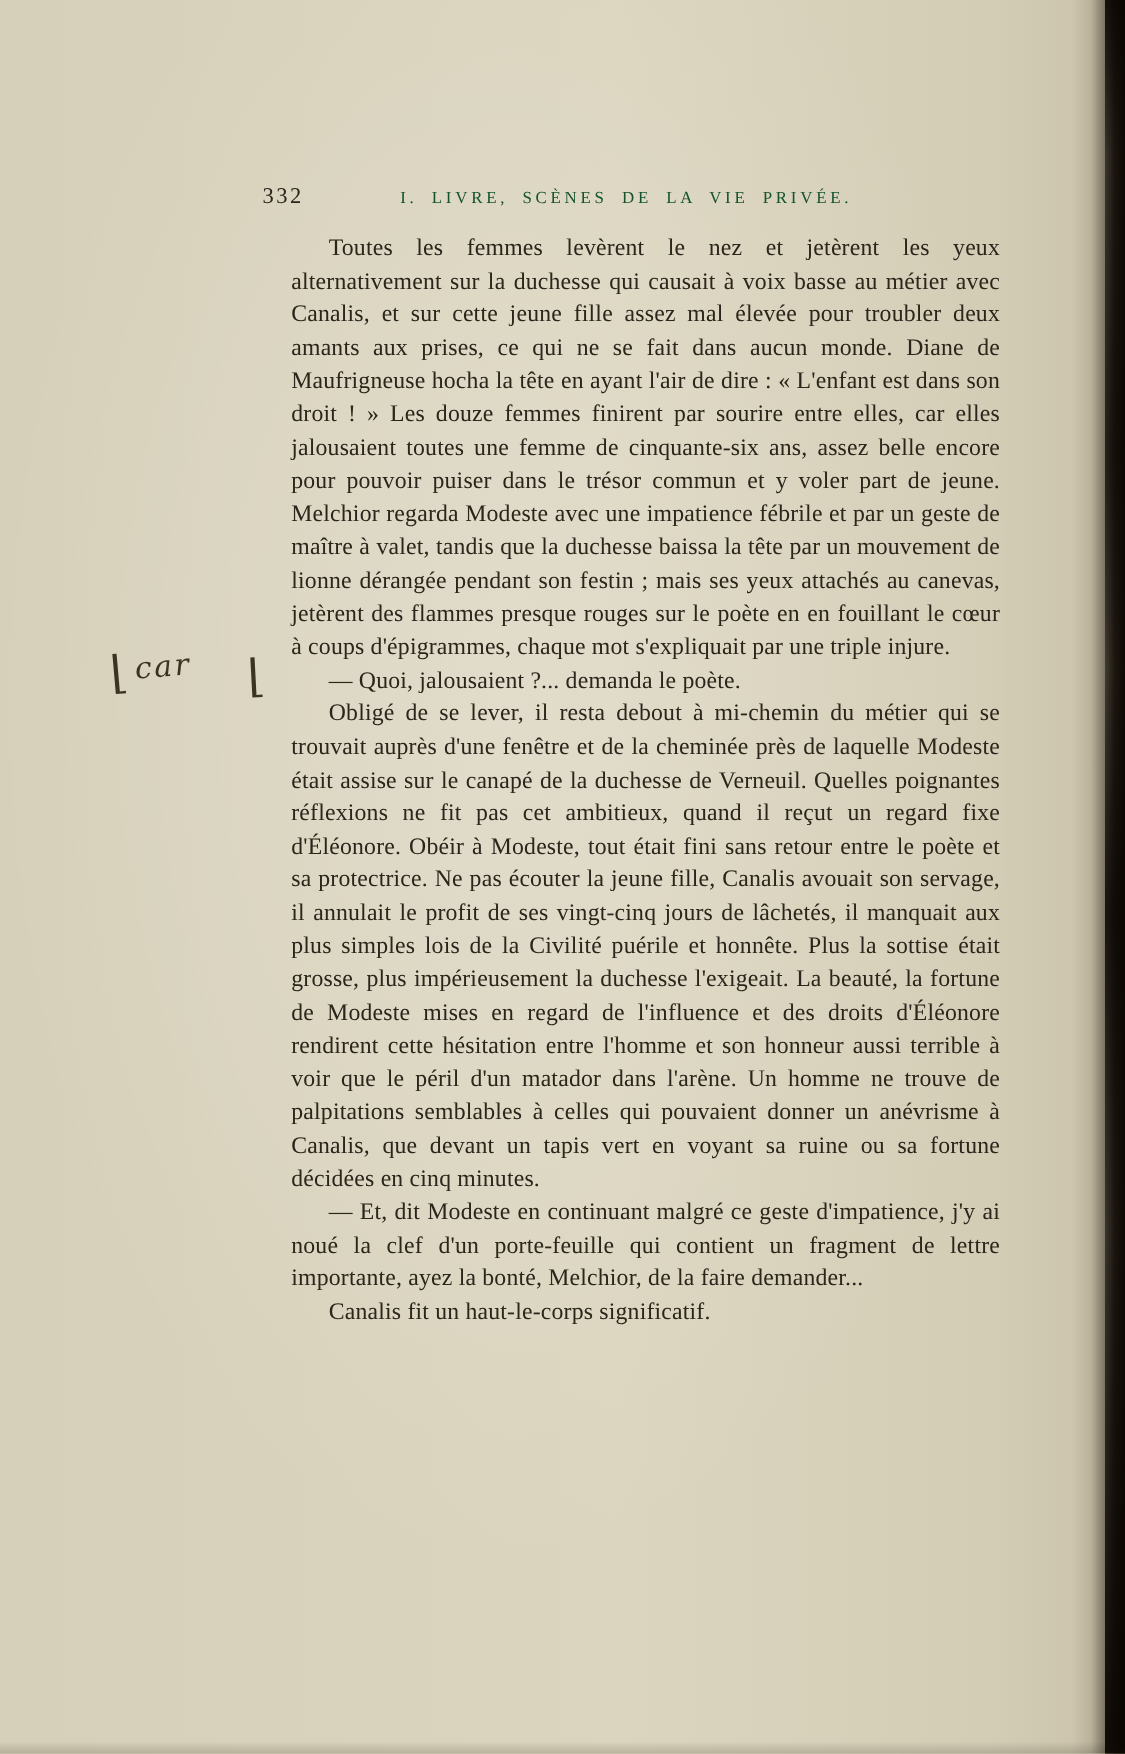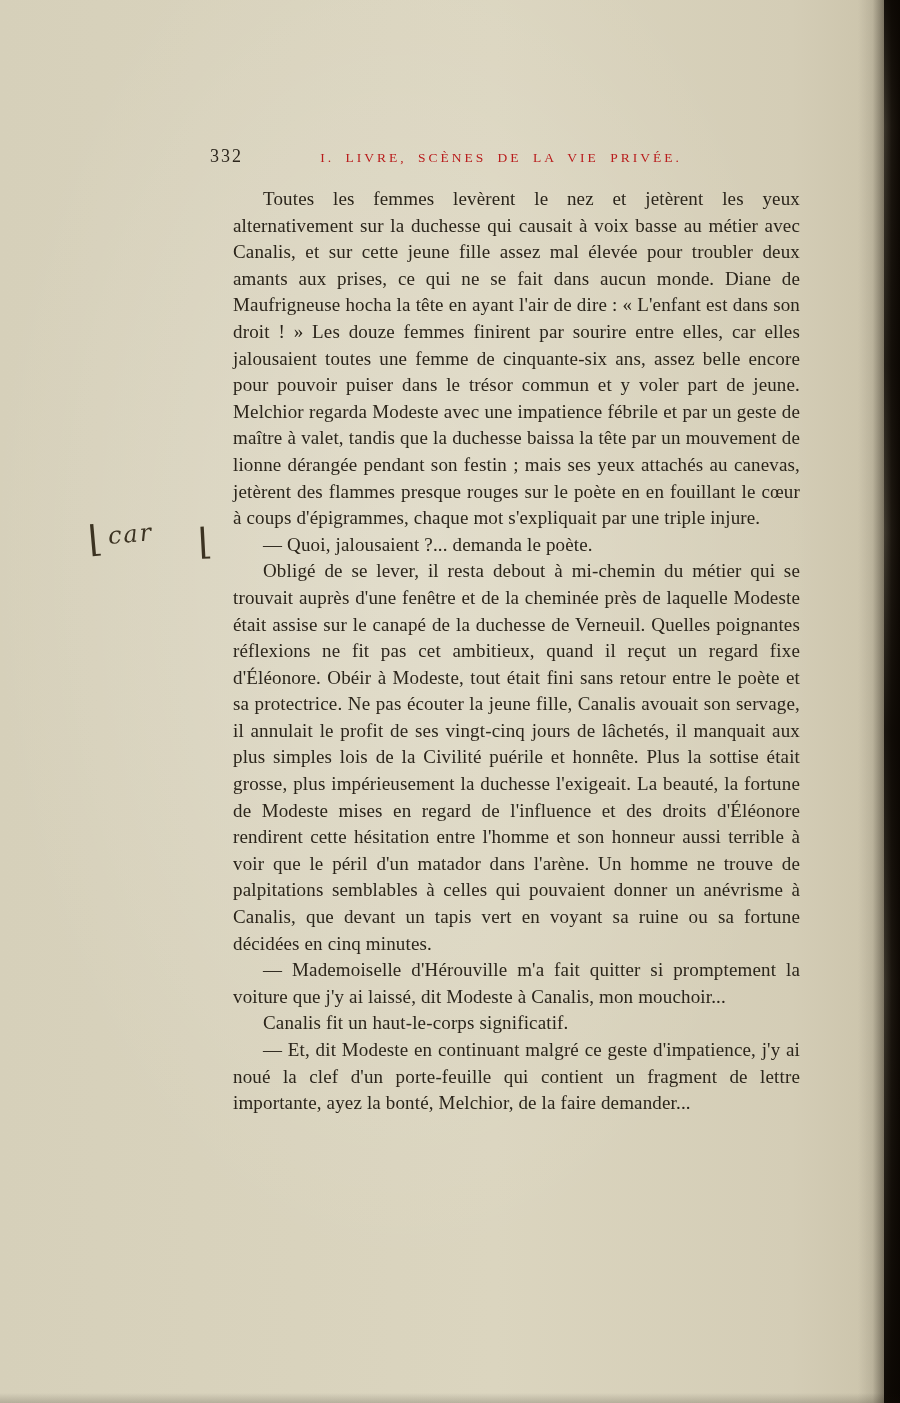--- a/index.html
+++ b/index.html
@@ -68,21 +68,21 @@
     font-size: 18px;
     letter-spacing: 2px;
     color: #2c261c;
   }
   .running-header {
     flex: 1;
     text-align: center;
     font-size: 13.5px;
     letter-spacing: 3px;
     word-spacing: 5px;
-    color: #b91c1c;
+    color: #14532d;
     padding-right: 18px;
   }
 
   .text-block {
     position: absolute;
     top: 186px;
     left: 210px;
     width: 567px;
     font-size: 19px;
     line-height: 26.6px;
@@ -140,16 +140,15 @@
 
 <div class="margin-annotation">
   <span class="bracket">⌊</span><span class="word">car</span>
 </div>
 <span class="inline-bracket">⌊</span>
 
 <div class="text-block">
   <p>Toutes les femmes levèrent le nez et jetèrent les yeux alternativement sur la duchesse qui causait à voix basse au métier avec Canalis, et sur cette jeune fille assez mal élevée pour troubler deux amants aux prises, ce qui ne se fait dans aucun monde. Diane de Maufrigneuse hocha la tête en ayant l'air de dire : « L'enfant est dans son droit ! » Les douze femmes finirent par sourire entre elles, car elles jalousaient toutes une femme de cinquante-six ans, assez belle encore pour pouvoir puiser dans le trésor commun et y voler part de jeune. Melchior regarda Modeste avec une impatience fébrile et par un geste de maître à valet, tandis que la duchesse baissa la tête par un mouvement de lionne dérangée pendant son festin ; mais ses yeux attachés au canevas, jetèrent des flammes presque rouges sur le poète en en fouillant le cœur à coups d'épigrammes, chaque mot s'expliquait par une triple injure.</p>
   <p>— Quoi, jalousaient ?... demanda le poète.</p>
   <p>Obligé de se lever, il resta debout à mi-chemin du métier qui se trouvait auprès d'une fenêtre et de la cheminée près de laquelle Modeste était assise sur le canapé de la duchesse de Verneuil. Quelles poignantes réflexions ne fit pas cet ambitieux, quand il reçut un regard fixe d'Éléonore. Obéir à Modeste, tout était fini sans retour entre le poète et sa protectrice. Ne pas écouter la jeune fille, Canalis avouait son servage, il annulait le profit de ses vingt-cinq jours de lâchetés, il manquait aux plus simples lois de la Civilité puérile et honnête. Plus la sottise était grosse, plus impérieusement la duchesse l'exigeait. La beauté, la fortune de Modeste mises en regard de l'influence et des droits d'Éléonore rendirent cette hésitation entre l'homme et son honneur aussi terrible à voir que le péril d'un matador dans l'arène. Un homme ne trouve de palpitations semblables à celles qui pouvaient donner un anévrisme à Canalis, que devant un tapis vert en voyant sa ruine ou sa fortune décidées en cinq minutes.</p>
-  <p>— Mademoiselle d'Hérouville m'a fait quitter si promptement la voiture que j'y ai laissé, dit Modeste à Canalis, mon mouchoir...</p>
+  <p>— Et, dit Modeste en continuant malgré ce geste d'impatience, j'y ai noué la clef d'un porte-feuille qui contient un fragment de lettre importante, ayez la bonté, Melchior, de la faire demander...</p>
   <p>Canalis fit un haut-le-corps significatif.</p>
-  <p>— Et, dit Modeste en continuant malgré ce geste d'impatience, j'y ai noué la clef d'un porte-feuille qui contient un fragment de lettre importante, ayez la bonté, Melchior, de la faire demander...</p>
 </div>
 
 </body></html>

